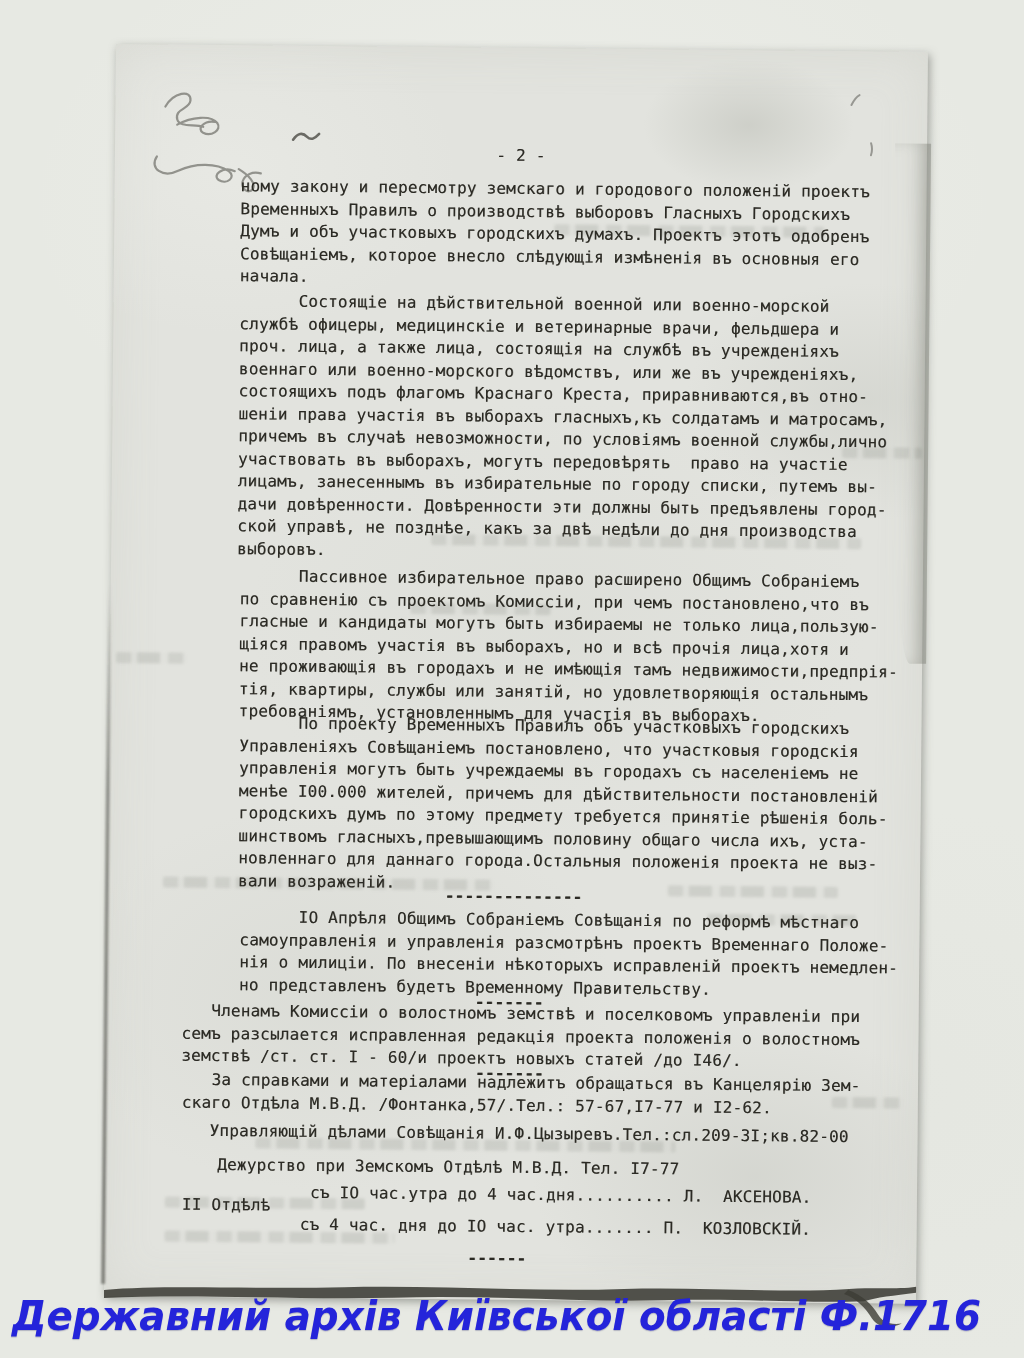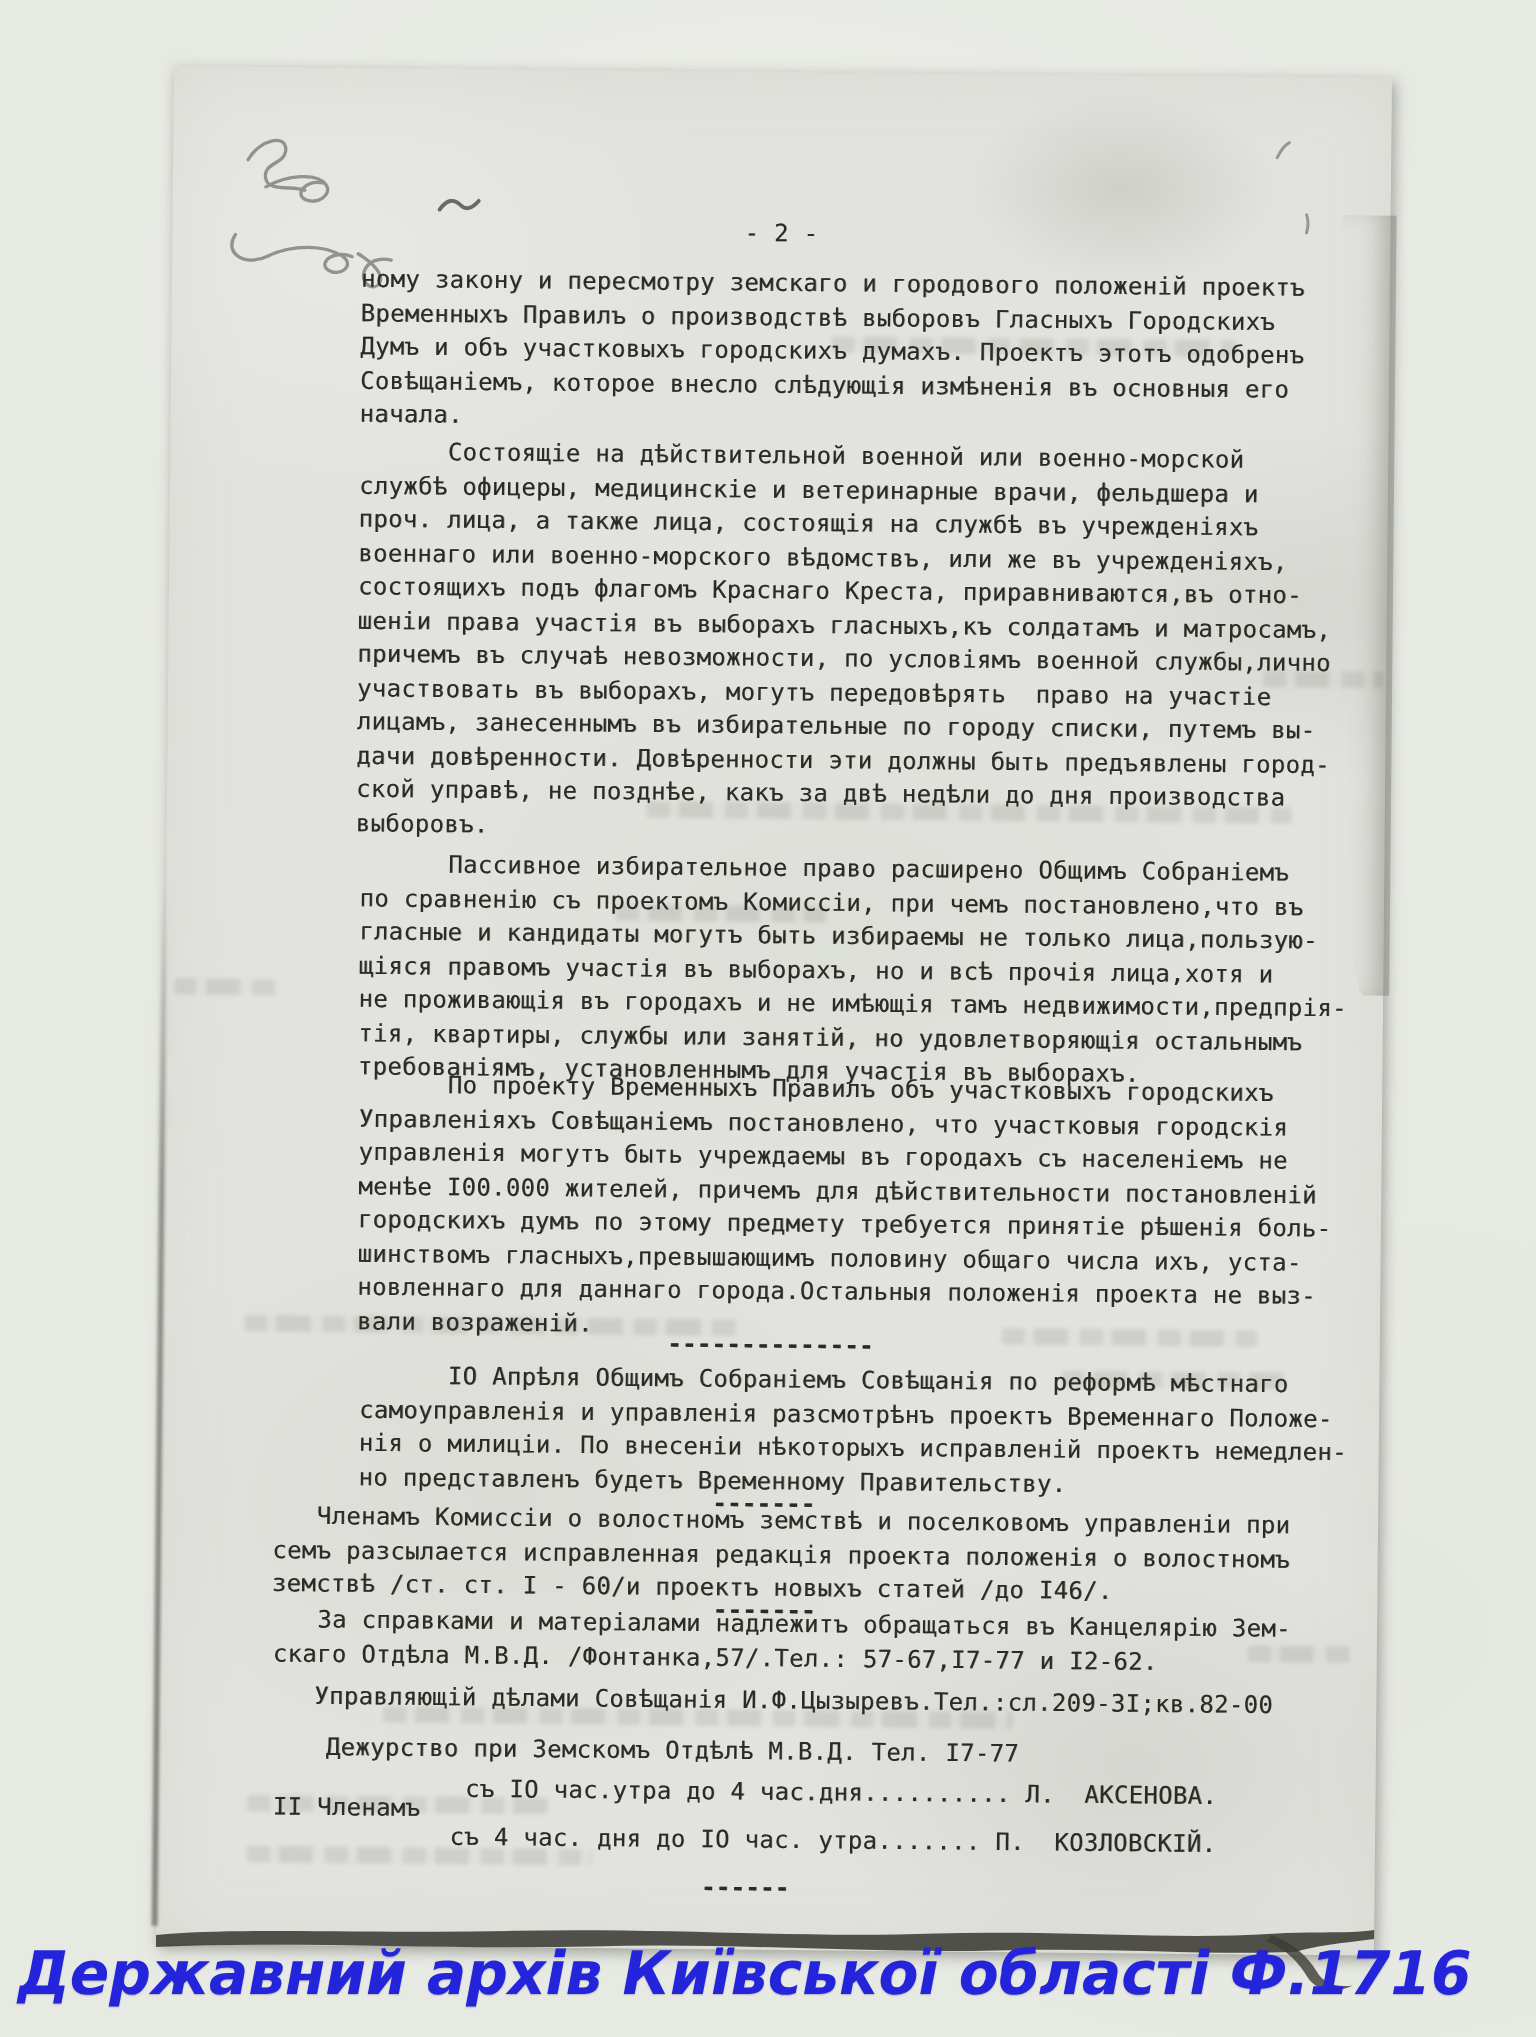--- a/index.html
+++ b/index.html
@@ -169,21 +169,21 @@
 
   <div class="para" style="left:104px;top:1075px;">
     <div class="tl">Управляющій дѣлами Совѣщанія И.Ф.Цызыревъ.Тел.:сл.209-3I;кв.82-00</div>
   </div>
 
   <div class="para" style="left:112px;top:1109px;">
     <div class="tl">Дежурство при Земскомъ Отдѣлѣ М.В.Д. Тел. I7-77</div>
   </div>
 
   <div class="para" style="left:77px;top:1149px;">
-    <div class="tl">II Членамъ</div>
+    <div class="tl">II Отдѣлѣ</div>
   </div>
   <div class="para" style="left:205px;top:1136px;">
     <div class="tl">съ IO час.утра до 4 час.дня.......... Л.  АКСЕНОВА.</div>
   </div>
   <div class="para" style="left:195px;top:1168px;">
     <div class="tl">съ 4 час. дня до IO час. утра....... П.  КОЗЛОВСКІЙ.</div>
   </div>
 
   <div class="sep tl" style="left:363px;top:1200px;">------</div>
 

